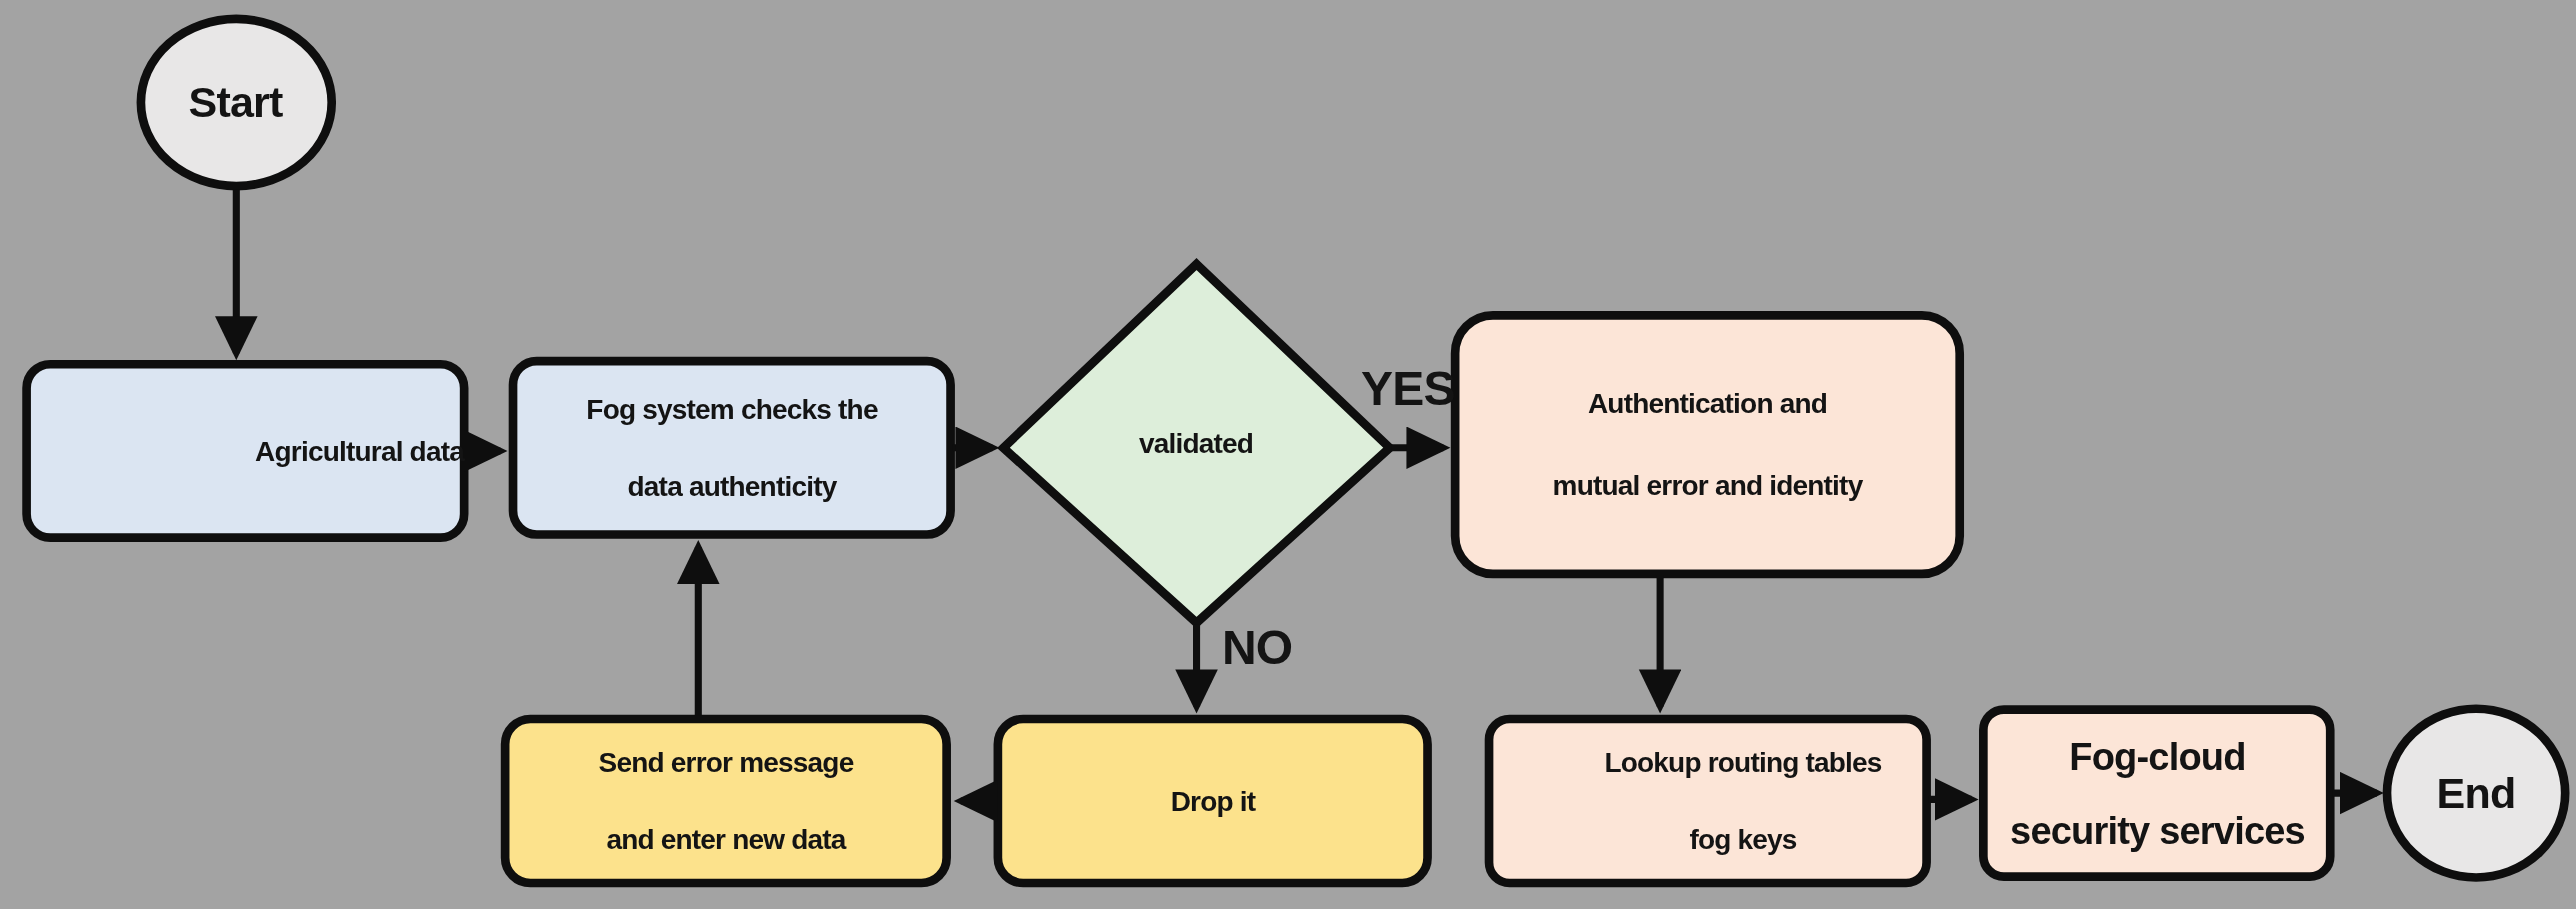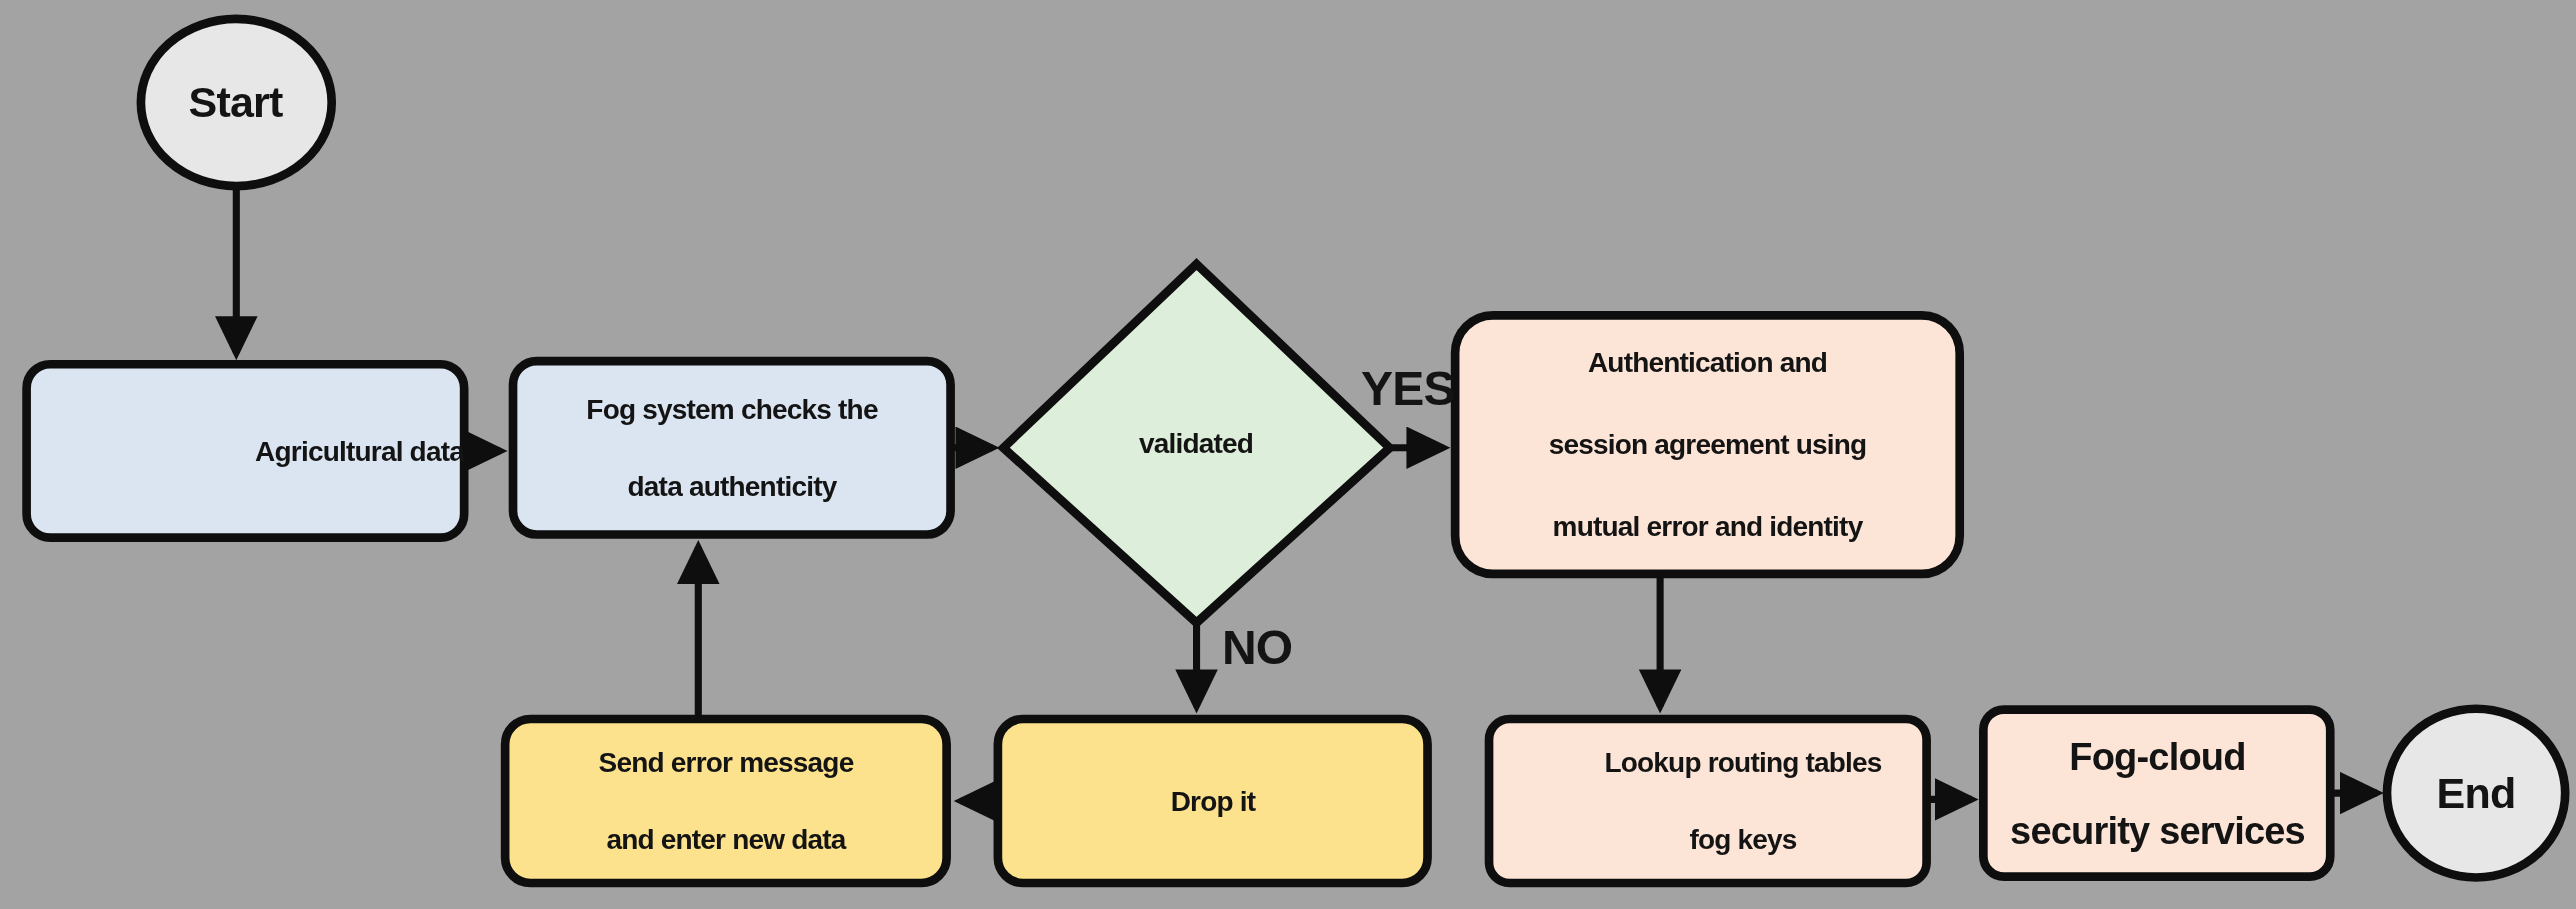--- a/index.html
+++ b/index.html
@@ -69,21 +69,20 @@
     <div>Fog system checks the</div>
     <div>data authenticity</div>
   </div>
 
   <div class="lbl" style="left:1003px;top:264px;width:386px;height:359px;">
     <div>validated</div>
   </div>
 
   <div class="lbl" style="left:1455px;top:315px;width:505px;height:259px;line-height:82px;">
     <div>Authentication and</div>
-    <div>session agreement using</div>
     <div>mutual error and identity</div>
   </div>
 
   <div class="lbl" style="left:505px;top:719px;width:442px;height:164px;">
     <div>Send error message</div>
     <div>and enter new data</div>
   </div>
 
   <div class="lbl" style="left:998px;top:719px;width:430px;height:164px;">
     <div>Drop it</div>

